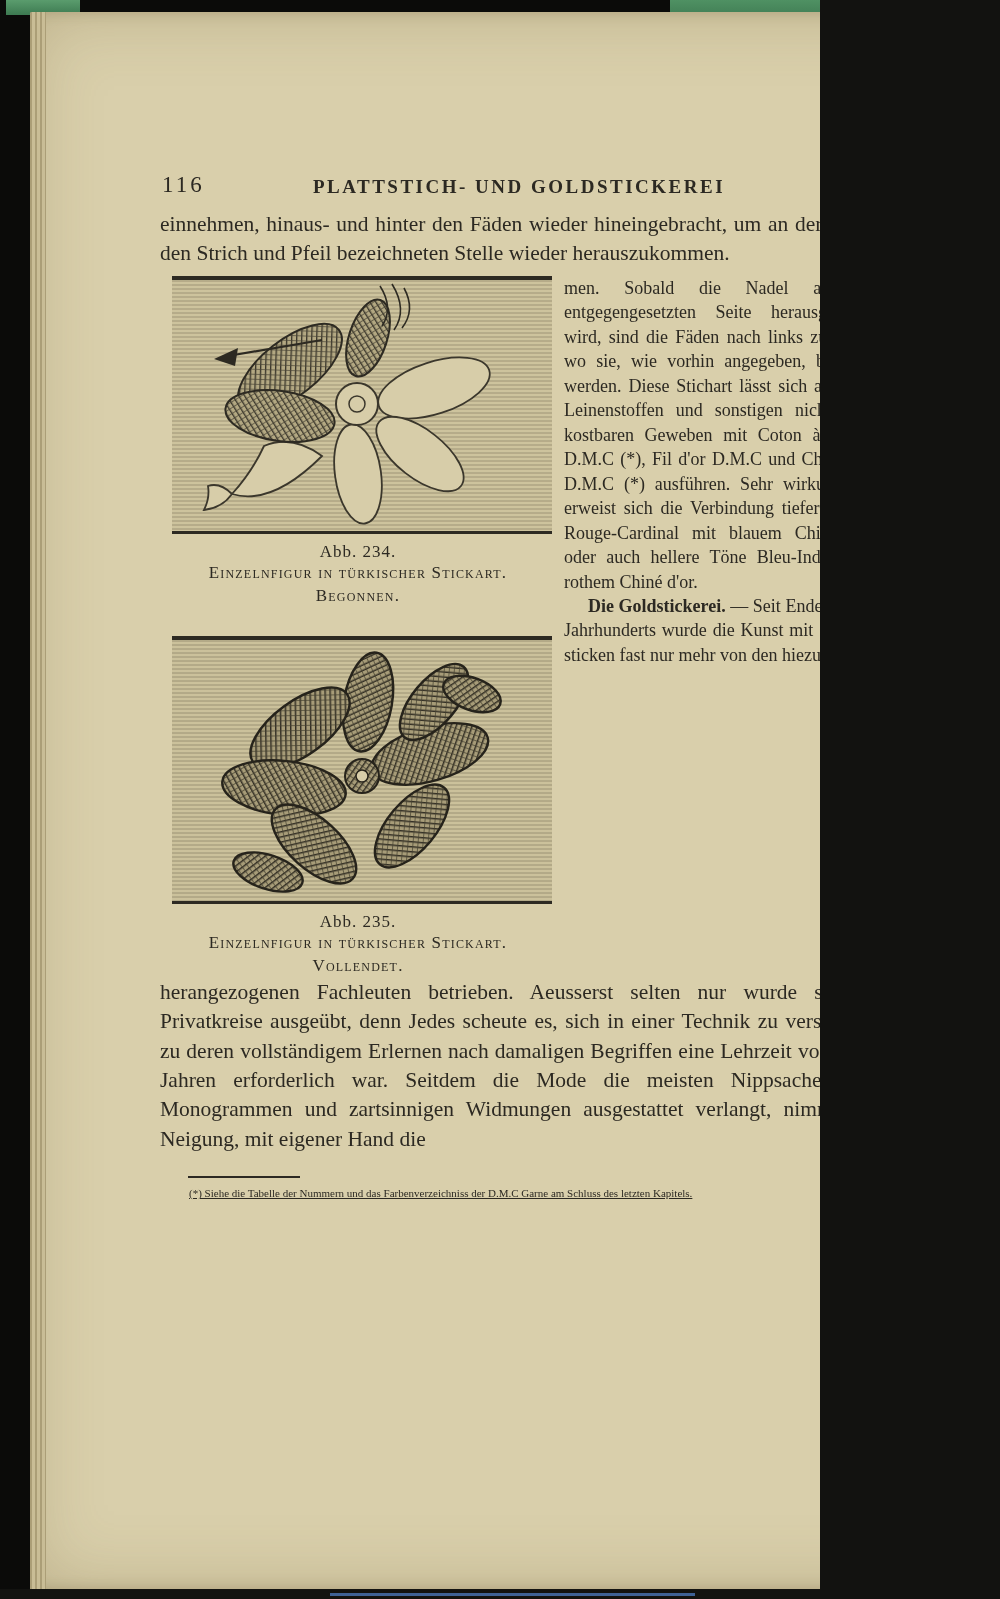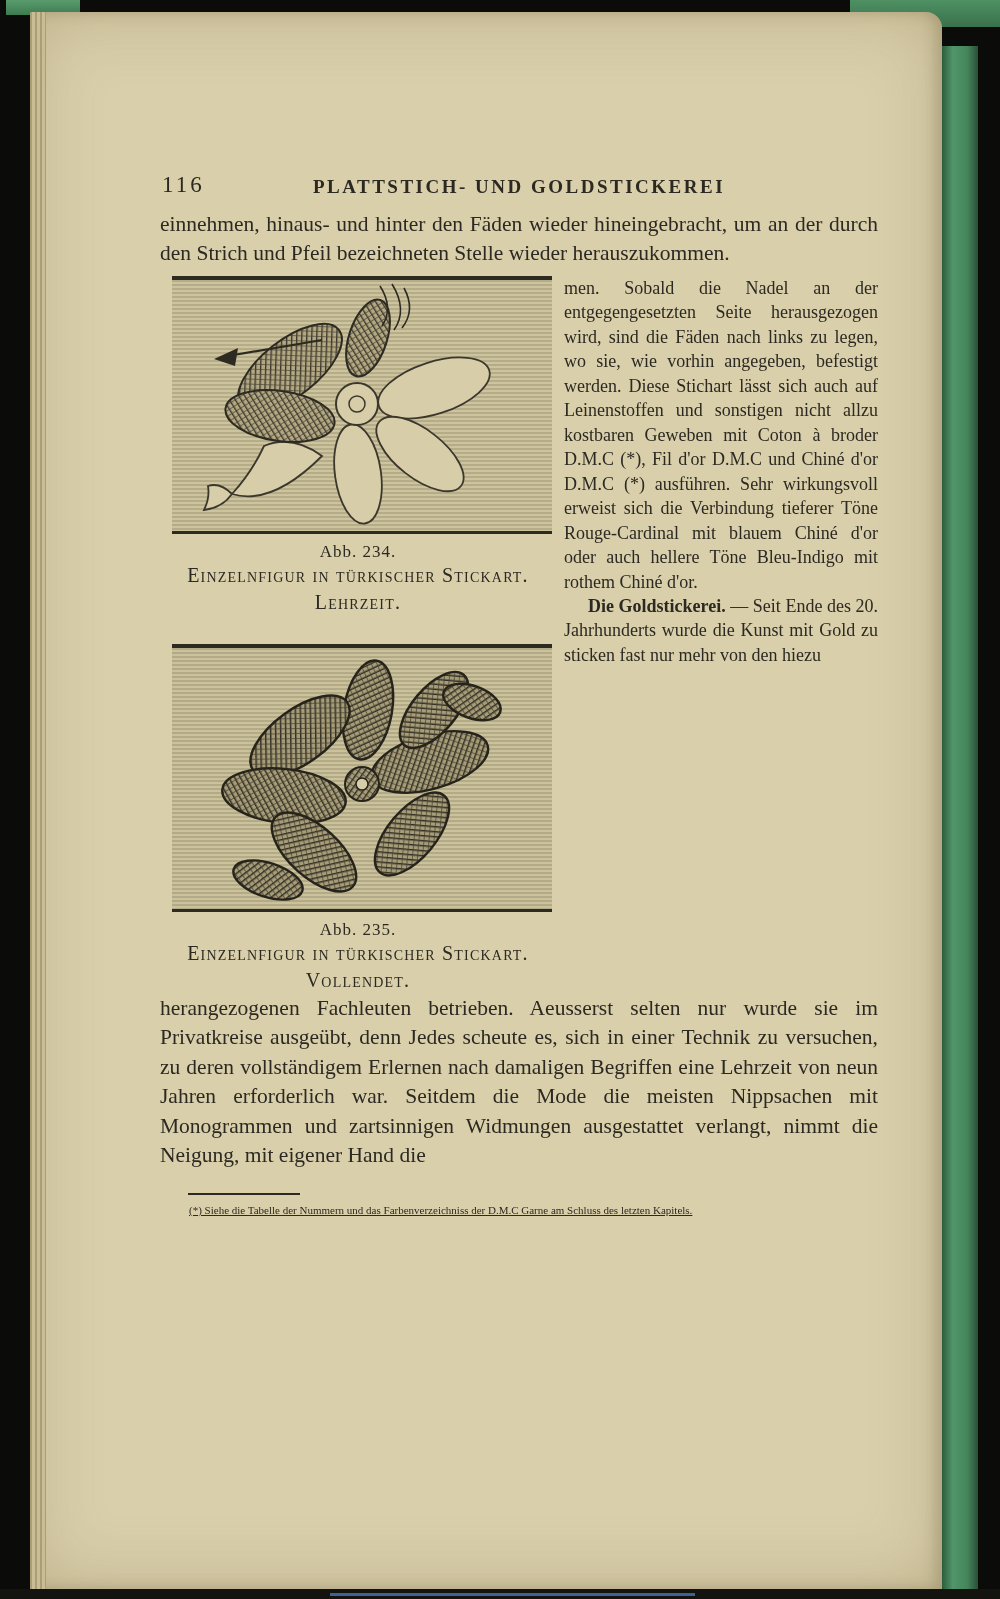--- a/index.html
+++ b/index.html
@@ -1,17 +1,17 @@
 <!DOCTYPE html>
 <html><head>
 <meta charset="utf-8">
 <style>
   html,body { margin:0; padding:0; background:#121210; }
   .stage {
-    position:relative; width:1000px; height:1599px; overflow:hidden;
+    position:relative; width:820px; height:1599px; overflow:hidden;
     background:#0b0b09; font-family:"Liberation Serif", serif;
   }
   
   .cover-top-left { position:absolute; left:6px; top:0; width:74px; height:15px;
     background:linear-gradient(#5a9c6d,#3d7a51); }
   .cover-top-right { position:absolute; right:0; top:0; width:150px; height:27px;
     background:linear-gradient(#4f9163,#38714b); }
   .cover-right { position:absolute; right:22px; top:46px; bottom:0; width:36px;
     background:linear-gradient(90deg,#2c5c3e,#51956a 30%,#45855b 70%,#294f36); }
   
@@ -40,21 +40,21 @@
   .textcol { flex:1; margin-left:20px; }
   .textcol p { font-size:18px; line-height:1.36; text-align:justify; margin:0; }
   .textcol p.gold { text-indent:24px; }
   .bold { font-weight:bold;margin-top:23px; }
 
   figure { margin:0;padding-left:12px; }
   figure.second { margin-top:28px; }
   .figimg svg { display:block; }
   figcaption { text-align:center; margin-top:8px; color:#2c2922; }
   .figlabel { font-size:17px; letter-spacing:1px; }
-  .figcap { font-size:20px; font-variant:small-caps; letter-spacing:1.2px; line-height:1.35; }
+  .figcap { font-size:17px; font-variant:small-caps; letter-spacing:1.2px; line-height:1.35; }
 
   .fullpara { margin-top:10px; }
   .footnote-rule { width:112px; border:none; border-top:2px solid #2c2922; margin:22px 0 8px 28px; }
   .footnote { font-size:11px; line-height:1.38; text-indent:28px; text-align:justify; margin:1px; width:700px;text-decoration:underline; }
 </style>
 </head>
 <body>
 
 <div class="stage">
 
@@ -119,21 +119,21 @@
                   <path d="M 220 8 q 16 26 2 46"></path>
                   <path d="M 232 12 q 12 22 -2 40"></path>
                 </g>
                 <line x1="150" y1="64" x2="56" y2="80" stroke="#2d2a22" stroke-width="2.2"></line>
                 <polygon points="42,83 66,72 63,90" fill="#2d2a22"></polygon>
               </svg>
             </div>
             <figcaption>
               <div class="figlabel">Abb. 234.</div>
               <div class="figcap">Einzelnfigur in türkischer Stickart.</div>
-              <div class="figcap">Lehrzeit.</div>
+              <div class="figcap">Begonnen.</div>
             </figcaption>
           </figure>
 
           <figure class="second">
             <div class="figimg">
               <svg width="380" height="268" viewBox="0 0 380 268" aria-hidden="true">
                 <defs>
                   <pattern id="bg2" width="3" height="4" patternUnits="userSpaceOnUse">
                     <rect width="3" height="4" fill="#cbc19b"></rect>
                     <line x1="0" y1="1" x2="3" y2="1" stroke="#968c6f" stroke-width="0.9"></line>

